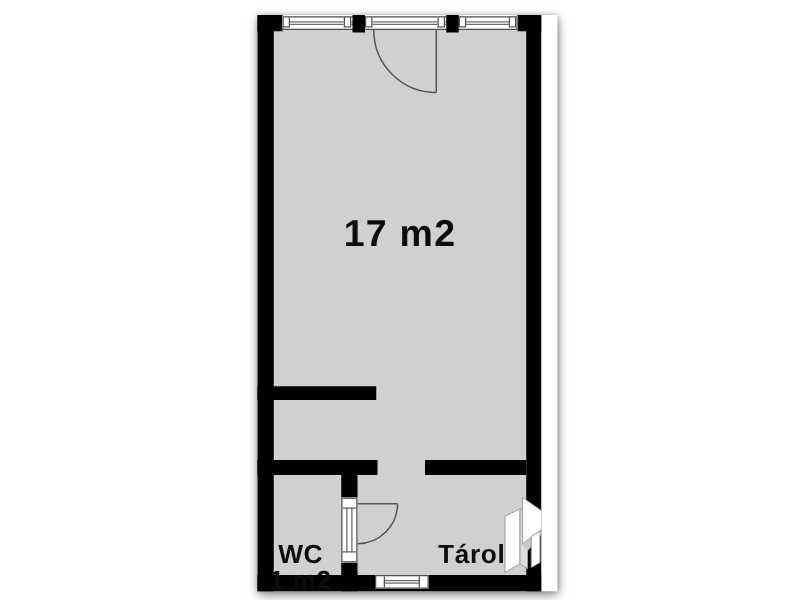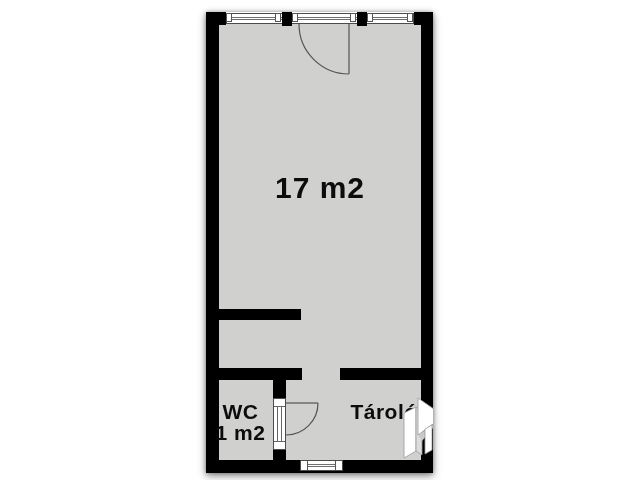--- a/index.html
+++ b/index.html
@@ -4,20 +4,21 @@
 <style>
   html,body{margin:0;padding:0;background:#ffffff;}
   #stage{
     position:relative;width:640px;height:480px;background:#ffffff;
     font-family:"Liberation Sans", sans-serif;overflow:hidden;
   }
   #plan{
     position:absolute;left:206px;top:12px;width:227px;height:461px;
     box-shadow:0 3px 8px rgba(0,0,0,.45), 0 0 4px rgba(0,0,0,.3);
     background:#ffffff;
+    padding-left:13px;
   }
   .wall{position:absolute;background:#000000;}
   .floor{position:absolute;left:6px;top:6px;width:215px;height:449px;background:#d0d0cf;}
   .winband{
     position:absolute;background:#ffffff;border:1px solid #4b4b4b;box-sizing:border-box;
   }
   .winline{position:absolute;left:0;right:0;height:1px;background:#6e6e6e;}
   .wtick{
     position:absolute;top:1px;width:6px;height:9px;background:#ffffff;
     border:1px solid #555;box-sizing:border-box;z-index:3;
@@ -28,21 +29,21 @@
   }
   .jamb .dbl{position:absolute;left:3px;right:3px;top:7px;bottom:7px;
     border-left:1px solid #666;border-right:1px solid #666;}
   .jamb .hl1{position:absolute;left:0;right:0;top:7px;height:1px;background:#666;}
   .jamb .hl2{position:absolute;left:0;right:0;bottom:7px;height:1px;background:#666;}
   .label{
     position:absolute;color:#0c0c0c;font-weight:bold;text-align:center;z-index:5;
     -webkit-font-smoothing:antialiased;
   }
   .label-sales{left:13px;top:161px;width:202px;font-size:30px;line-height:30px;letter-spacing:1px;}
-  .label-small{font-size:21px;line-height:21px;letter-spacing:0.5px;}
+  .label-small{font-size:21px;line-height:21px;letter-spacing:0.5px;margin-top:32px;}
   .label-wc{left:0px;top:389px;width:69px;}
   .label-storage{left:135px;top:389px;width:86px;}
   #overlay{position:absolute;left:0;top:0;width:227px;height:461px;z-index:6;pointer-events:none;}
 </style>
 </head>
 <body>
 
 <div id="stage">
   <div id="plan">
 

